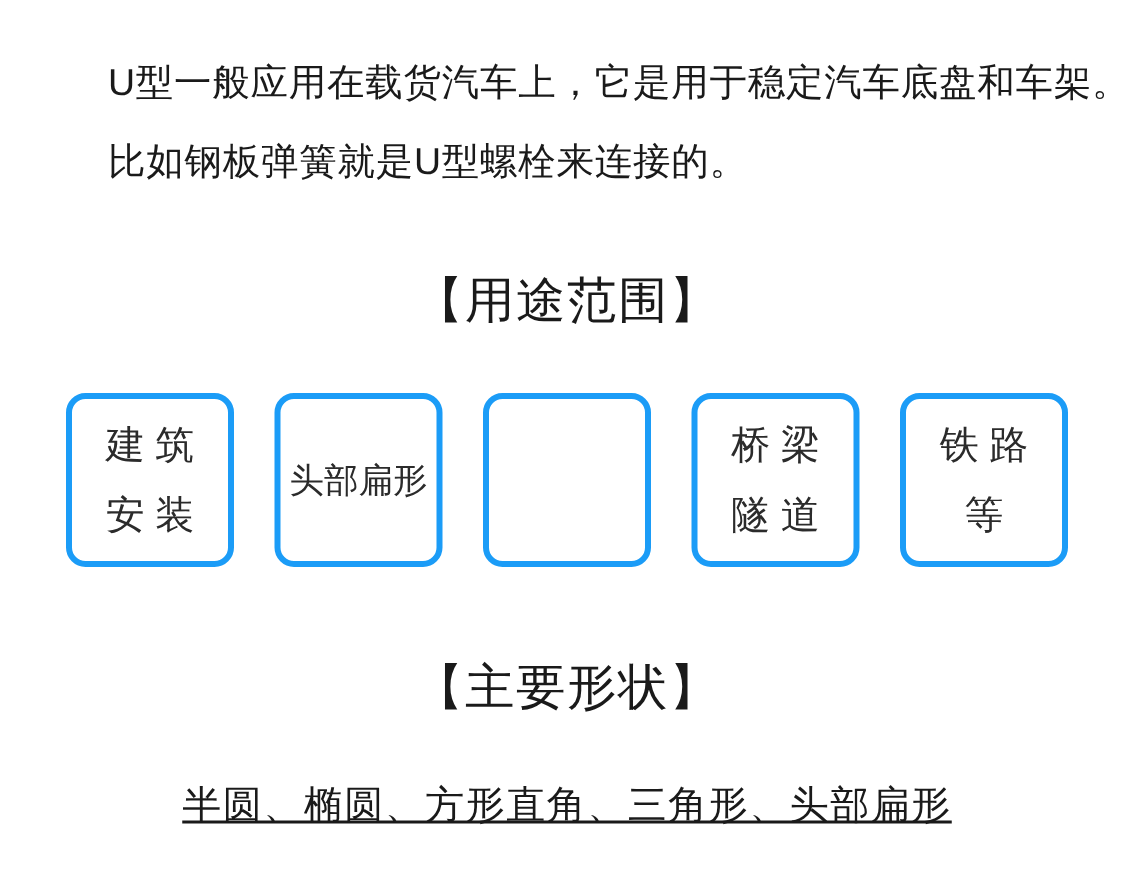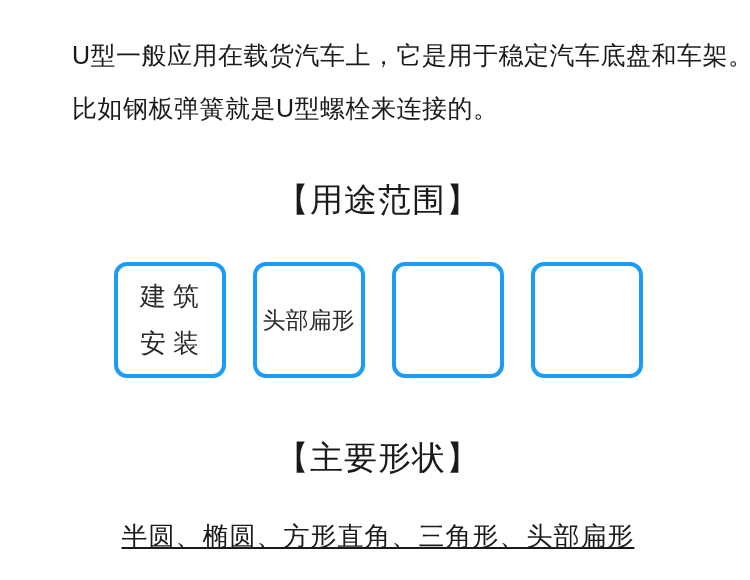--- a/index.html
+++ b/index.html
@@ -109,20 +109,26 @@
     <div class="usage-box spread">
       <span class="box-line">建筑</span>
       <span class="box-line">安装</span>
     </div>
     <div class="usage-box dense">
       <span class="box-line">头部扁形</span>
     </div>
     <div class="usage-box spread">
     </div>
     <div class="usage-box spread">
+      <span class="box-line">桥梁</span>
+      <span class="box-line">隧道</span>
+    </div>
+    <div class="usage-box spread">
+      <span class="box-line">铁路</span>
+      <span class="box-line">等</span>
     </div>
   </div>
 
   <h2 class="section-title title-shapes">【主要形状】</h2>
 
   <p class="shapes-text">半圆、椭圆、方形直角、三角形、头部扁形</p>
 
 </div>
 
 </body></html>

